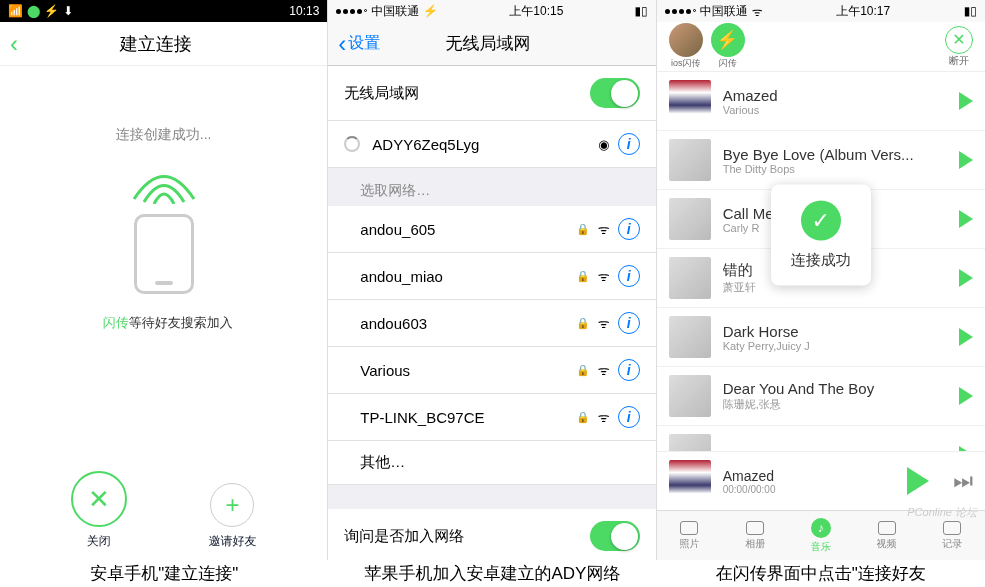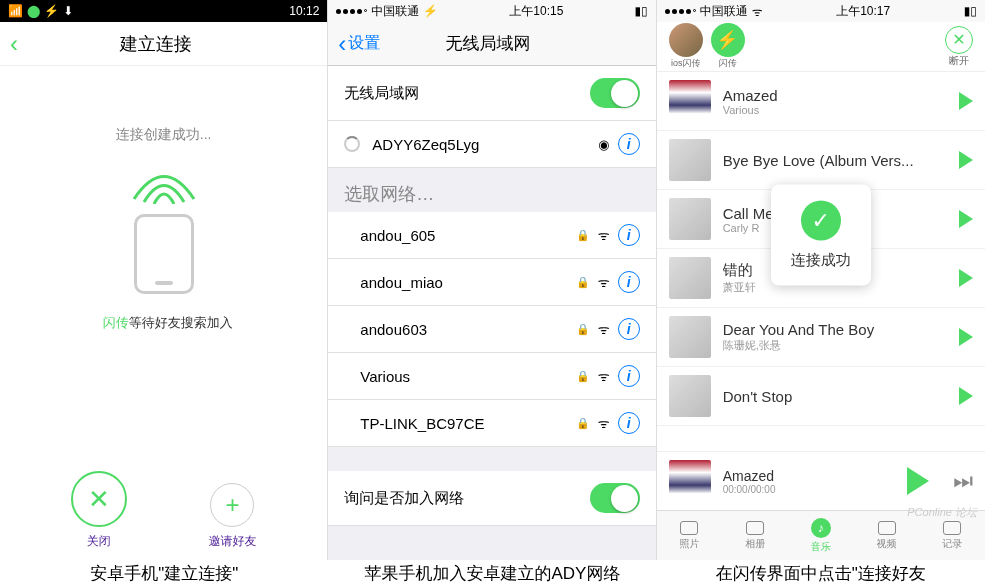--- a/index.html
+++ b/index.html
@@ -25,37 +25,37 @@
 .wifi-arcs { margin-bottom: 10px; }
 .phone-outline { width: 60px; height: 80px; border: 3px solid #ccc; border-radius: 10px; position: relative; margin-bottom: 20px; }
 .phone-outline::after { content: ''; position: absolute; bottom: 6px; left: 50%; transform: translateX(-50%); width: 18px; height: 4px; background: #ccc; border-radius: 2px; }
 .s1-wait { font-size: 13px; color: #333; padding-left: 8px; }
 .s1-wait .green { color: #4CD964; }
 .s1-bottom { position: absolute; bottom: 10px; left: 0; right: 0; display: flex; justify-content: space-around; padding: 0 30px; }
 .circle-btn { display: flex; flex-direction: column; align-items: center; gap: 6px; }
 .circ { border-radius: 50%; display: flex; align-items: center; justify-content: center; }
 .circ-close { width: 56px; height: 56px; border: 2px solid #4CD964; color: #4CD964; font-size: 26px; }
 .circ-plus { width: 44px; height: 44px; border: 1px solid #ccc; color: #4CD964; font-size: 24px; margin-top: 12px; }
-.circ-label { font-size: 12px; color: #4c1d95; }
+.circ-label { font-size: 12px; color: #0f172a; }
 
 
 .hdr2 { height: 44px; display: flex; align-items: center; padding: 0 10px; background: #f8f8f8; border-bottom: 1px solid #ccc; }
 .back2 { color: #007AFF; font-size: 16px; display: flex; align-items: center; }
 .back2-chev { font-size: 24px; margin-right: 2px; font-weight: 300; }
 .title2 { flex: 1; text-align: center; font-size: 17px; font-weight: 500; margin-right: 50px; }
 .s2-body { flex: 1; background: #efeff4; overflow-y: auto; font-size: 15px; }
 .row { background: #fff; padding: 12px 16px; display: flex; align-items: center; border-bottom: 1px solid #e0e0e0; }
 .row-label { flex: 1; }
 .toggle { width: 50px; height: 30px; background: #4CD964; border-radius: 15px; position: relative; }
 .toggle::after { content: ''; position: absolute; width: 27px; height: 27px; background: #fff; border-radius: 50%; top: 1.5px; right: 1.5px; box-shadow: 0 1px 3px rgba(0,0,0,0.3); }
 .spinner { width: 16px; height: 16px; border: 2px solid #ccc; border-top-color: #888; border-radius: 50%; margin-right: 12px; }
 .info-icon { width: 22px; height: 22px; border: 1.5px solid #007AFF; border-radius: 50%; color: #007AFF; display: flex; align-items: center; justify-content: center; font-size: 14px; font-weight: bold; font-style: italic; margin-left: 8px; }
 .wifi-icon { font-size: 13px; color: #000; }
 .lock-icon { font-size: 11px; color: #000; margin-right: 8px; }
-.sec-hdr { padding: 14px 16px 6px; color: #888; font-size: 18px; }
+.sec-hdr { padding: 14px 32px 6px; color: #888; font-size: 14px; }
 .indent { padding-left: 32px; align-items: center; }
 .gap { height: 24px; }
 
 
 .hdr3 { height: 50px; display: flex; align-items: center; padding: 0 12px; background: #fff; border-bottom: 1px solid #eee; gap: 8px; }
 .avatar { width: 34px; height: 34px; border-radius: 50%; background: #888; display: flex; align-items: center; justify-content: center; overflow: hidden; }
 .avatar.green { background: #4CD964; color: #fff; font-size: 18px; }
 .avatar-wrap { display: flex; flex-direction: column; align-items: center; font-size: 9px; color: #666; }
 .hdr3-right { margin-left: auto; display: flex; flex-direction: column; align-items: center; font-size: 10px; color: #666; }
 .x-green { width: 28px; height: 28px; border: 1.5px solid #4CD964; border-radius: 50%; color: #4CD964; display: flex; align-items: center; justify-content: center; font-size: 16px; }
@@ -93,21 +93,21 @@
 <div class="screens">
 
 <div class="screen">
   <div class="status-dark">
     <div class="status-left">
       <span>📶</span>
       <span style="color:#4CD964">⬤</span>
       <span style="color:#4CD964">⚡</span>
       <span>⬇</span>
     </div>
-    <div>10:12</div>
+    <div>10:13</div>
   </div>
   <div class="hdr1">
     <span class="back1">‹</span>
     <span class="title1">建立连接</span>
   </div>
   <div class="s1-body">
     <div class="s1-status">连接创建成功...</div>
     <svg class="wifi-arcs" width="80" height="40" viewBox="0 0 80 40">
       <path d="M10 35 Q40 -10 70 35" fill="none" stroke="#4CD964" stroke-width="3"></path>
       <path d="M20 38 Q40 5 60 38" fill="none" stroke="#4CD964" stroke-width="3"></path>
@@ -192,20 +192,23 @@
     <span class="wifi-icon">ᯤ</span>
     <span class="info-icon">i</span>
           </div>
           <div class="row indent">
             <span class="row-label">TP-LINK_BC97CE</span>
     <span class="lock-icon">🔒</span>
     <span class="wifi-icon">ᯤ</span>
     <span class="info-icon">i</span>
           </div>
         </div>
+    <div class="row indent">
+      <span class="row-label">其他…</span>
+    </div>
     <div class="gap"></div>
     <div class="row">
       <span class="row-label">询问是否加入网络</span>
       <div class="toggle"></div>
     </div>
 
   </div>
 </div>
 
 <div class="screen">
@@ -246,36 +249,45 @@
     <div class="song-info">
       <div class="song-title">Amazed</div>
       <div class="song-artist">Various</div>
     </div>
     <div class="play-tri"></div>
         </div>
         <div class="song-row">
           <div class="album "></div>
     <div class="song-info">
       <div class="song-title">Bye Bye Love (Album Vers...</div>
+      <div class="song-artist">The Ditty Bops</div>
     </div>
     <div class="play-tri"></div>
         </div>
         <div class="song-row">
           <div class="album "></div>
     <div class="song-info">
       <div class="song-title">Call Me Maybe</div>
       <div class="song-artist">Carly R</div>
     </div>
     <div class="play-tri"></div>
         </div>
         <div class="song-row">
           <div class="album "></div>
     <div class="song-info">
       <div class="song-title">错的</div>
       <div class="song-artist">萧亚轩</div>
+    </div>
+    <div class="play-tri"></div>
+        </div>
+        <div class="song-row">
+          <div class="album "></div>
+    <div class="song-info">
+      <div class="song-title">Dark Horse</div>
+      <div class="song-artist">Katy Perry,Juicy J</div>
     </div>
     <div class="play-tri"></div>
         </div>
         <div class="song-row">
           <div class="album "></div>
     <div class="song-info">
       <div class="song-title">Dear You And The Boy</div>
       <div class="song-artist">陈珊妮,张悬</div>
     </div>
     <div class="play-tri"></div>

